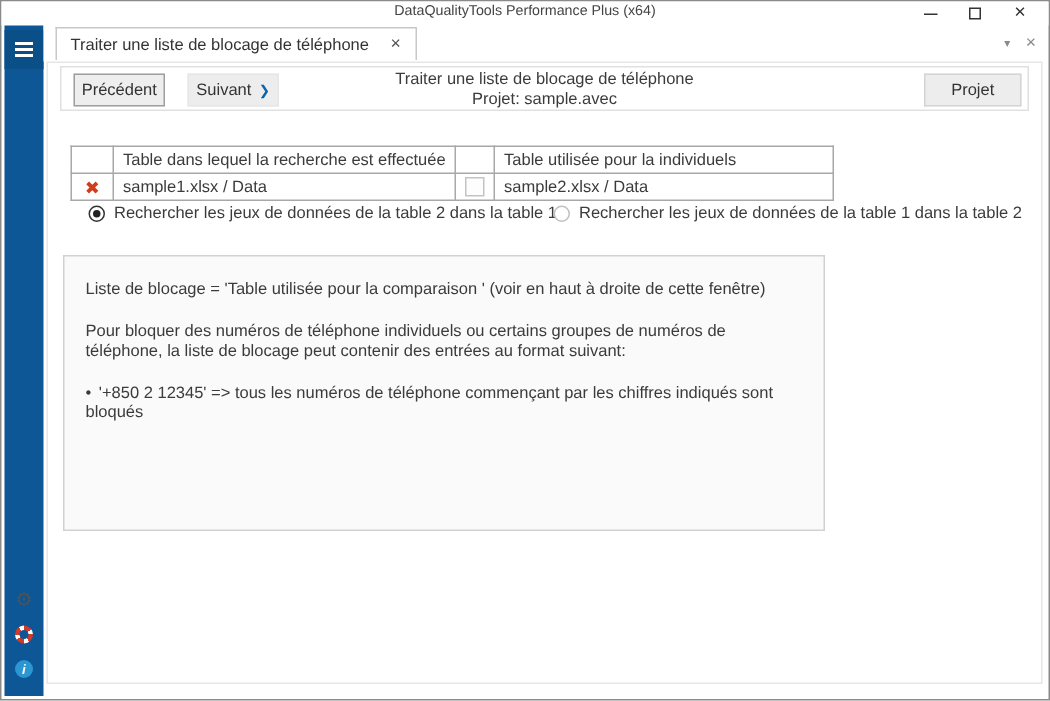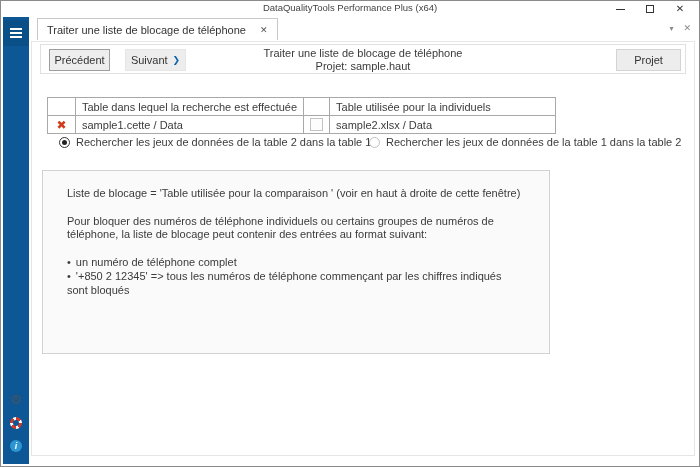--- a/index.html
+++ b/index.html
@@ -68,21 +68,21 @@
   .radio-opt{position:absolute;top:0;display:flex;align-items:center;gap:6px;cursor:default;}
   .radio-opt.first{left:0;}
   .radio-opt.second{left:278px;margin-left:32px;}
   .rdot{width:11px;height:11px;border-radius:50%;box-sizing:border-box;border:1px solid #9a9a9a;background:#fff;position:relative;flex:none;}
   .radio-opt.checked .rdot{border-color:#333;}
   .radio-opt.checked .rdot::after{content:"";position:absolute;left:2px;top:2px;width:5px;height:5px;border-radius:50%;background:#222;}
   .radio-opt:not(.checked) .rdot{border-color:#c0c0c0;}
 
   
   .infobox{position:absolute;left:10px;top:128px;width:508px;height:184px;box-sizing:border-box;
-    border:1px solid #d2d2d2;background:#fafafa;padding:16px 24px;font-size:11px;line-height:13.5px;color:#3b3b3b;}
+    border:1px solid #d2d2d2;background:#fafafa;padding:16px 14px;font-size:11px;line-height:13.5px;color:#3b3b3b;}
   .infobox p{margin:0 0 14px 0;}
   .infobox ul{margin:14px 0 0 0;padding:0;list-style:none;}
   .infobox li{margin:0 0 1px 0;}
   .infobox li::before{content:"\2022";margin-right:5px;color:#3b3b3b;}
 </style>
 </head>
 <body>
 
 <div class="window">
 
@@ -131,38 +131,38 @@
     <div class="header-band">
       <div class="btn btn-next">
         <span>Suivant</span>
         <span class="chev">❯</span>
       </div>
       <div class="btn btn-prev">
         <span>Précédent</span>
       </div>
       <div class="band-title">
         <div>Traiter une liste de blocage de téléphone</div>
-        <div>Projet: sample.haut</div>
+        <div>Projet: sample.avec</div>
       </div>
       <div class="btn btn-close">
         <span>Projet</span>
       </div>
     </div>
 
     <table class="grid">
       <tbody>
           <tr>
         <td class="c-icon"></td>
         <td class="c-t1">Table dans lequel la recherche est effectuée</td>
         <td class="c-chk"></td>
         <td class="c-t2">Table utilisée pour la individuels</td>
       </tr>
       <tr>
         <td class="c-icon"><span class="del-x">✖</span></td>
-        <td class="c-t1">sample1.cette / Data</td>
+        <td class="c-t1">sample1.xlsx / Data</td>
         <td class="c-chk"><span class="chkbox"></span></td>
         <td class="c-t2">sample2.xlsx / Data</td>
       </tr>
     </tbody>
       </table>
 
     <div class="radio-row">
       <div class="radio-opt first checked">
         <span class="rdot"></span>
         <span>Rechercher les jeux de données de la table 2 dans la table 1</span>
@@ -170,19 +170,18 @@
       <div class="radio-opt second">
         <span class="rdot"></span>
         <span>Rechercher les jeux de données de la table 1 dans la table 2</span>
       </div>
     </div>
 
     <div class="infobox">
       <p>Liste de blocage = 'Table utilisée pour la comparaison ' (voir en haut à droite de cette fenêtre)</p>
       <p>Pour bloquer des numéros de téléphone individuels ou certains groupes de numéros de téléphone, la liste de blocage peut contenir des entrées au format suivant:</p>
       <ul>
-        <li>un numéro de téléphone complet</li>
         <li>'+850 2 12345' =&gt; tous les numéros de téléphone commençant par les chiffres indiqués sont bloqués</li>
       </ul>
     </div>
 
   </div>
 </div>
 
 </body></html>

